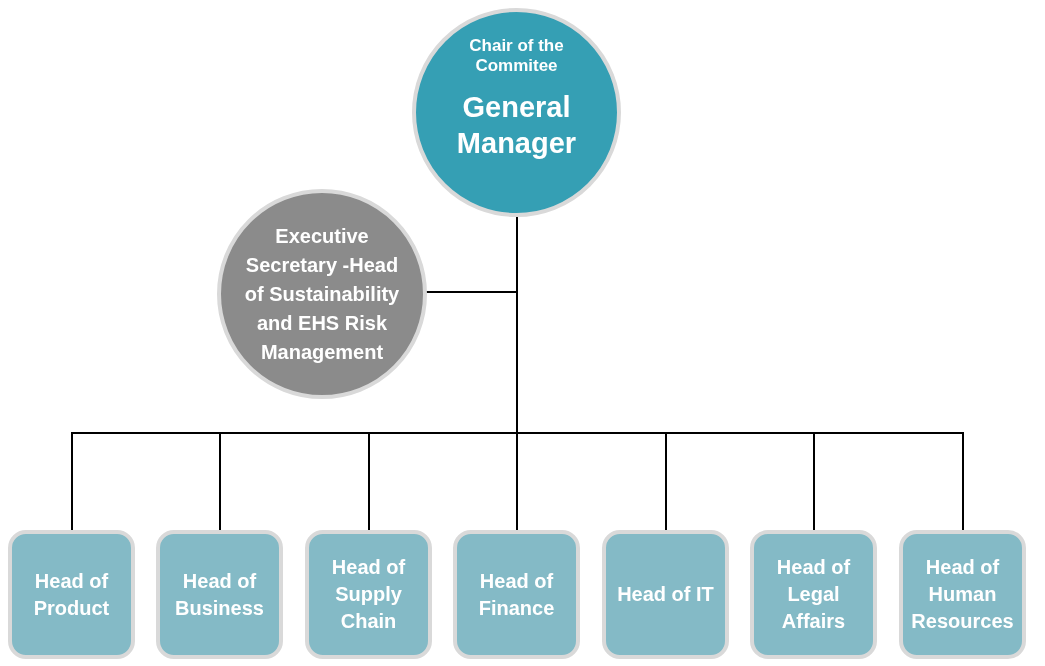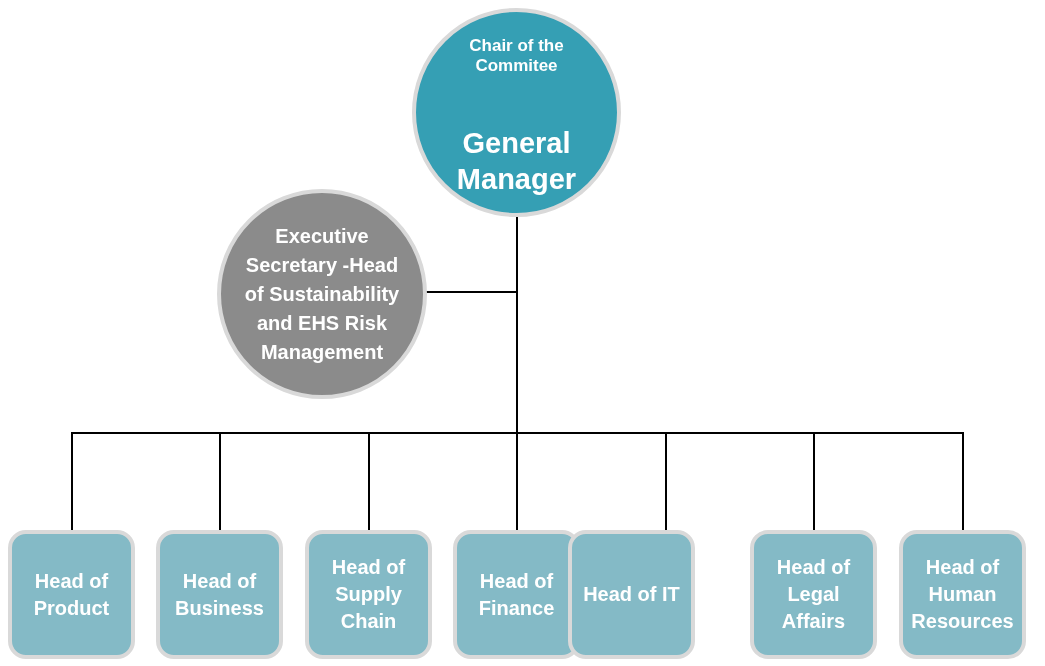--- a/index.html
+++ b/index.html
@@ -78,40 +78,40 @@
     display: flex;
     align-items: center;
     justify-content: center;
     text-align: center;
     white-space: pre-line;
   }
   .dept-1 { left: 8px;   }
   .dept-2 { left: 156px; }
   .dept-3 { left: 305px; }
   .dept-4 { left: 453px; }
-  .dept-5 { left: 568px; }
+  .dept-5 { left: 602px; }
   .dept-6 { left: 750px; }
   .dept-7 { left: 899px; }
 </style>
 </head>
 <body>
 
 <div class="canvas">
 
   <div class="line v" style="left:516px; top:215px; height:315px;"></div>
   <div class="line h" style="left:426px; top:291px; width:91px;"></div>
   <div class="line h" style="left:71px; top:432px; width:892px;"></div>
   <div class="line v" style="left:71px;  top:432px; height:98px;"></div>
   <div class="line v" style="left:219px; top:432px; height:98px;"></div>
   <div class="line v" style="left:368px; top:432px; height:98px;"></div>
   <div class="line v" style="left:665px; top:432px; height:98px;"></div>
   <div class="line v" style="left:813px; top:432px; height:98px;"></div>
   <div class="line v" style="left:962px; top:432px; height:98px;"></div>
 
-  <div class="circle-node node-root" style="background:#359fb4;gap:36px;">
+  <div class="circle-node node-root" style="background:#359fb4;">
     <div class="subtitle">Chair of the
 Commitee</div>
     <div class="title">General
 Manager</div>
   </div>
 
   <div class="circle-node node-secretary" style="background:#8b8b8b;">
     <div class="title">Executive
 Secretary -Head
 of Sustainability

